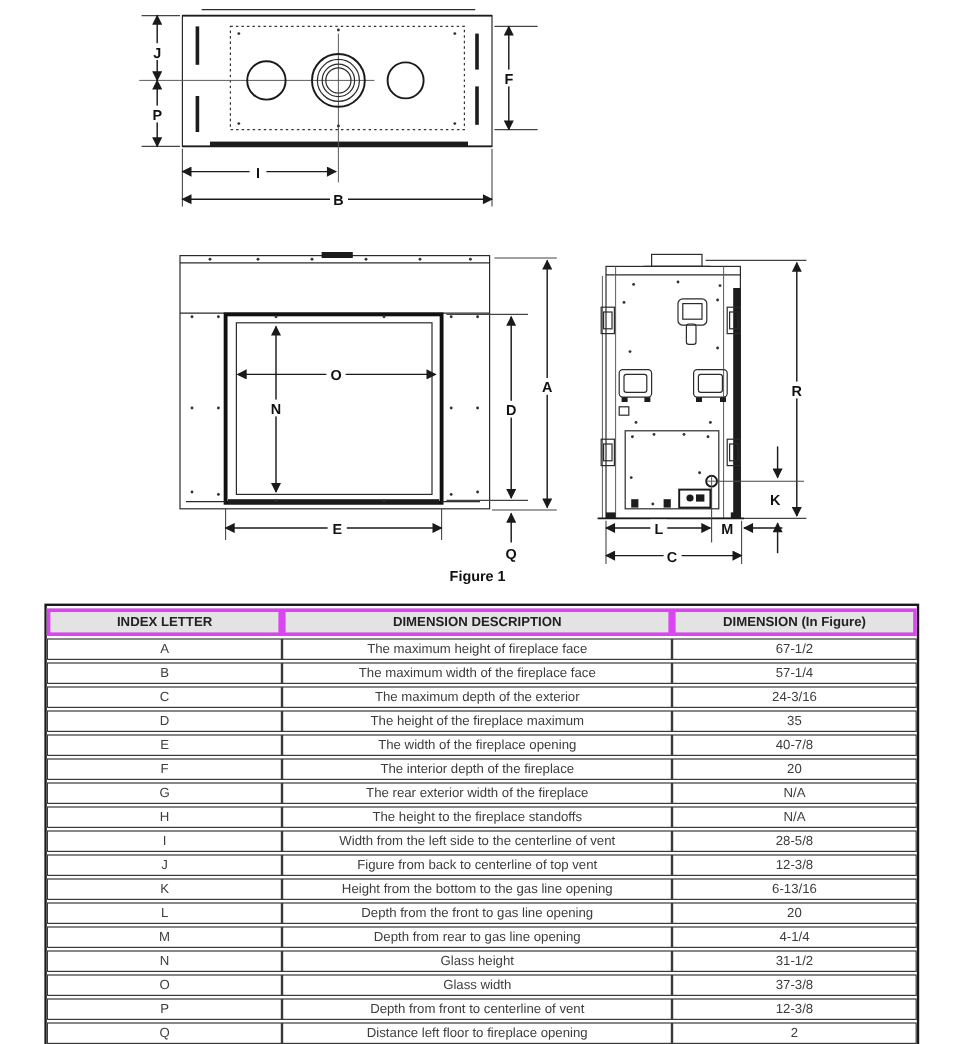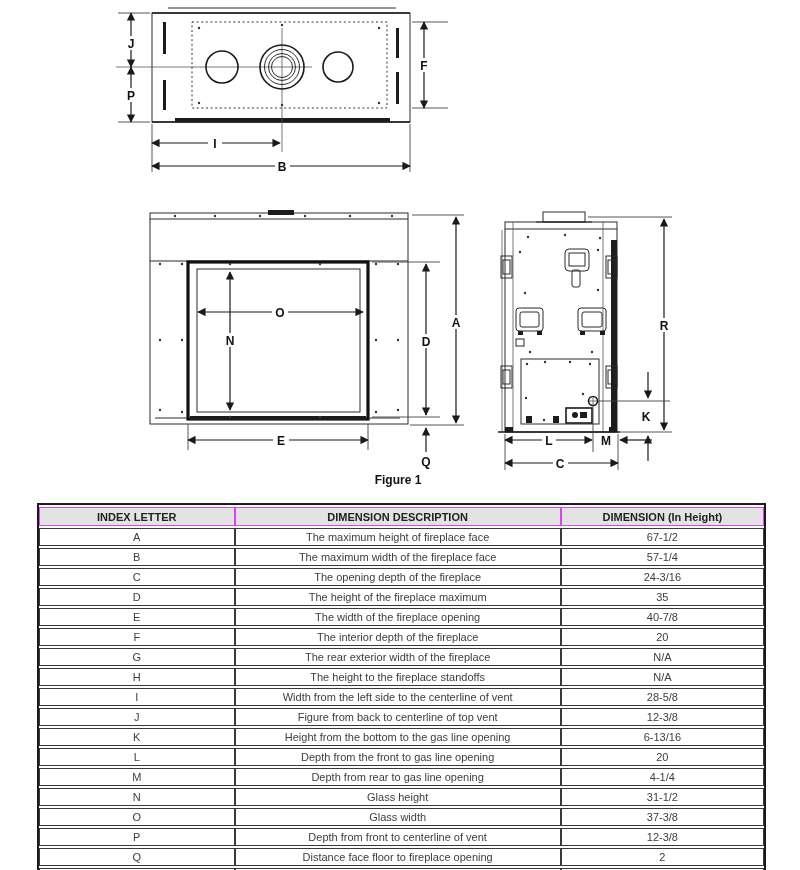--- a/index.html
+++ b/index.html
@@ -19,21 +19,21 @@
   .dot{fill:#333;stroke:none;}
   .lblbox{fill:#fff;stroke:none;}
   .lbl{font:bold 12px "Liberation Sans",sans-serif;fill:#111;text-anchor:middle;}
   .cap{font:bold 12px "Liberation Sans",sans-serif;fill:#111;text-anchor:middle;}
 
   
   .dim-table{position:absolute;left:37px;top:503px;width:729px;
              border-collapse:separate;border-spacing:0 2px;
              border:2px solid #1a1a1a;background:#fff;}
   .dim-table th{background:#e3e3e3;color:#222;font:bold 11px "Liberation Sans",sans-serif;
-                border:1px solid #d946ef;height:15px;padding:1px 2px;text-align:center;}
+                border:3px solid #d946ef;height:15px;padding:1px 2px;text-align:center;}
   .dim-table td{color:#3d3d3d;font:11px "Liberation Sans",sans-serif;
                 border:1px solid #3a3a3a;height:14px;padding:1px 2px;text-align:center;
                 background:#fff;}
   .col-letter{width:172px;}
   .col-desc{width:291px;}
   .col-inch{width:179px;}
 </style>
 </head>
 <body>
 
@@ -263,37 +263,37 @@
   </g>
 
   <text class="cap" x="398" y="484">Figure 1</text>
 </svg>
 
 <table class="dim-table">
   <thead>
     <tr>
       <th class="col-letter">INDEX LETTER</th>
       <th class="col-desc">DIMENSION DESCRIPTION</th>
-      <th class="col-inch">DIMENSION (In Height)</th>
+      <th class="col-inch">DIMENSION (In Figure)</th>
     </tr>
   </thead>
   <tbody>
         <tr>
           <td>A</td>
           <td>The maximum height of fireplace face</td>
           <td>67-1/2</td>
         </tr>
         <tr>
           <td>B</td>
           <td>The maximum width of the fireplace face</td>
           <td>57-1/4</td>
         </tr>
         <tr>
           <td>C</td>
-          <td>The opening depth of the fireplace</td>
+          <td>The maximum depth of the exterior</td>
           <td>24-3/16</td>
         </tr>
         <tr>
           <td>D</td>
           <td>The height of the fireplace maximum</td>
           <td>35</td>
         </tr>
         <tr>
           <td>E</td>
           <td>The width of the fireplace opening</td>
@@ -349,21 +349,21 @@
           <td>Glass width</td>
           <td>37-3/8</td>
         </tr>
         <tr>
           <td>P</td>
           <td>Depth from front to centerline of vent</td>
           <td>12-3/8</td>
         </tr>
         <tr>
           <td>Q</td>
-          <td>Distance face floor to fireplace opening</td>
+          <td>Distance left floor to fireplace opening</td>
           <td>2</td>
         </tr>
         <tr>
           <td>R</td>
           <td>Height from floor to vent collar</td>
           <td>47-1/2</td>
         </tr>
       </tbody>
 </table>
 

